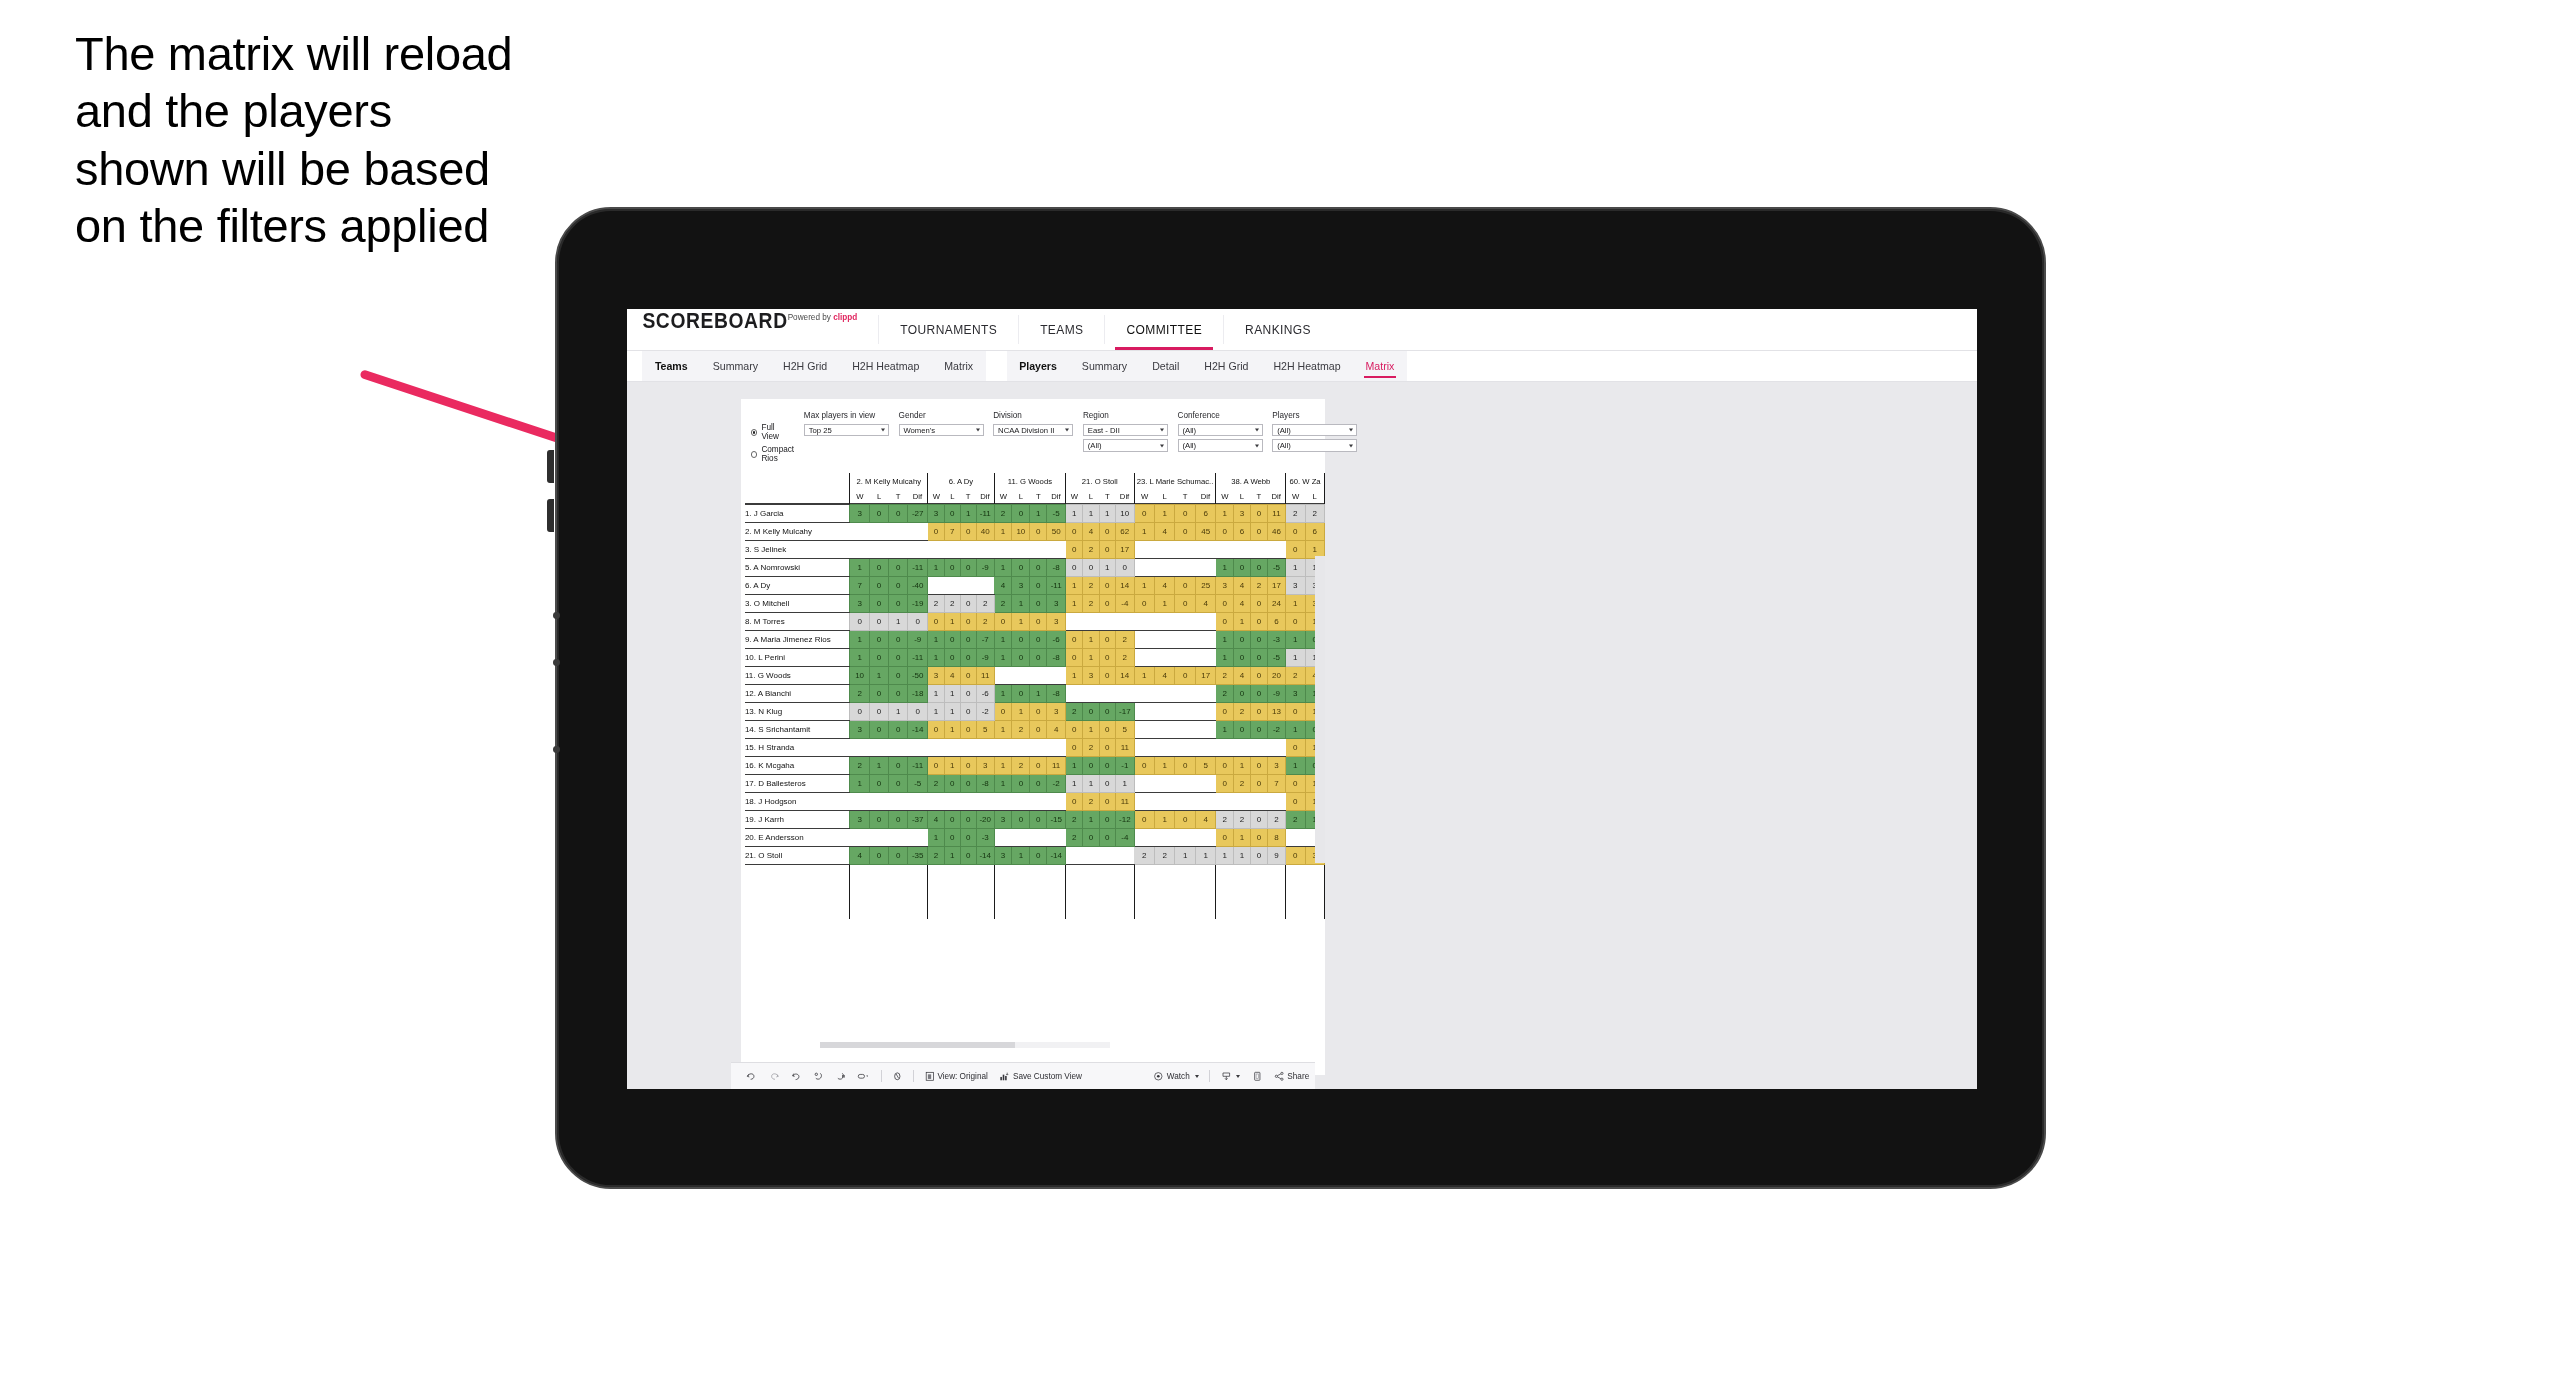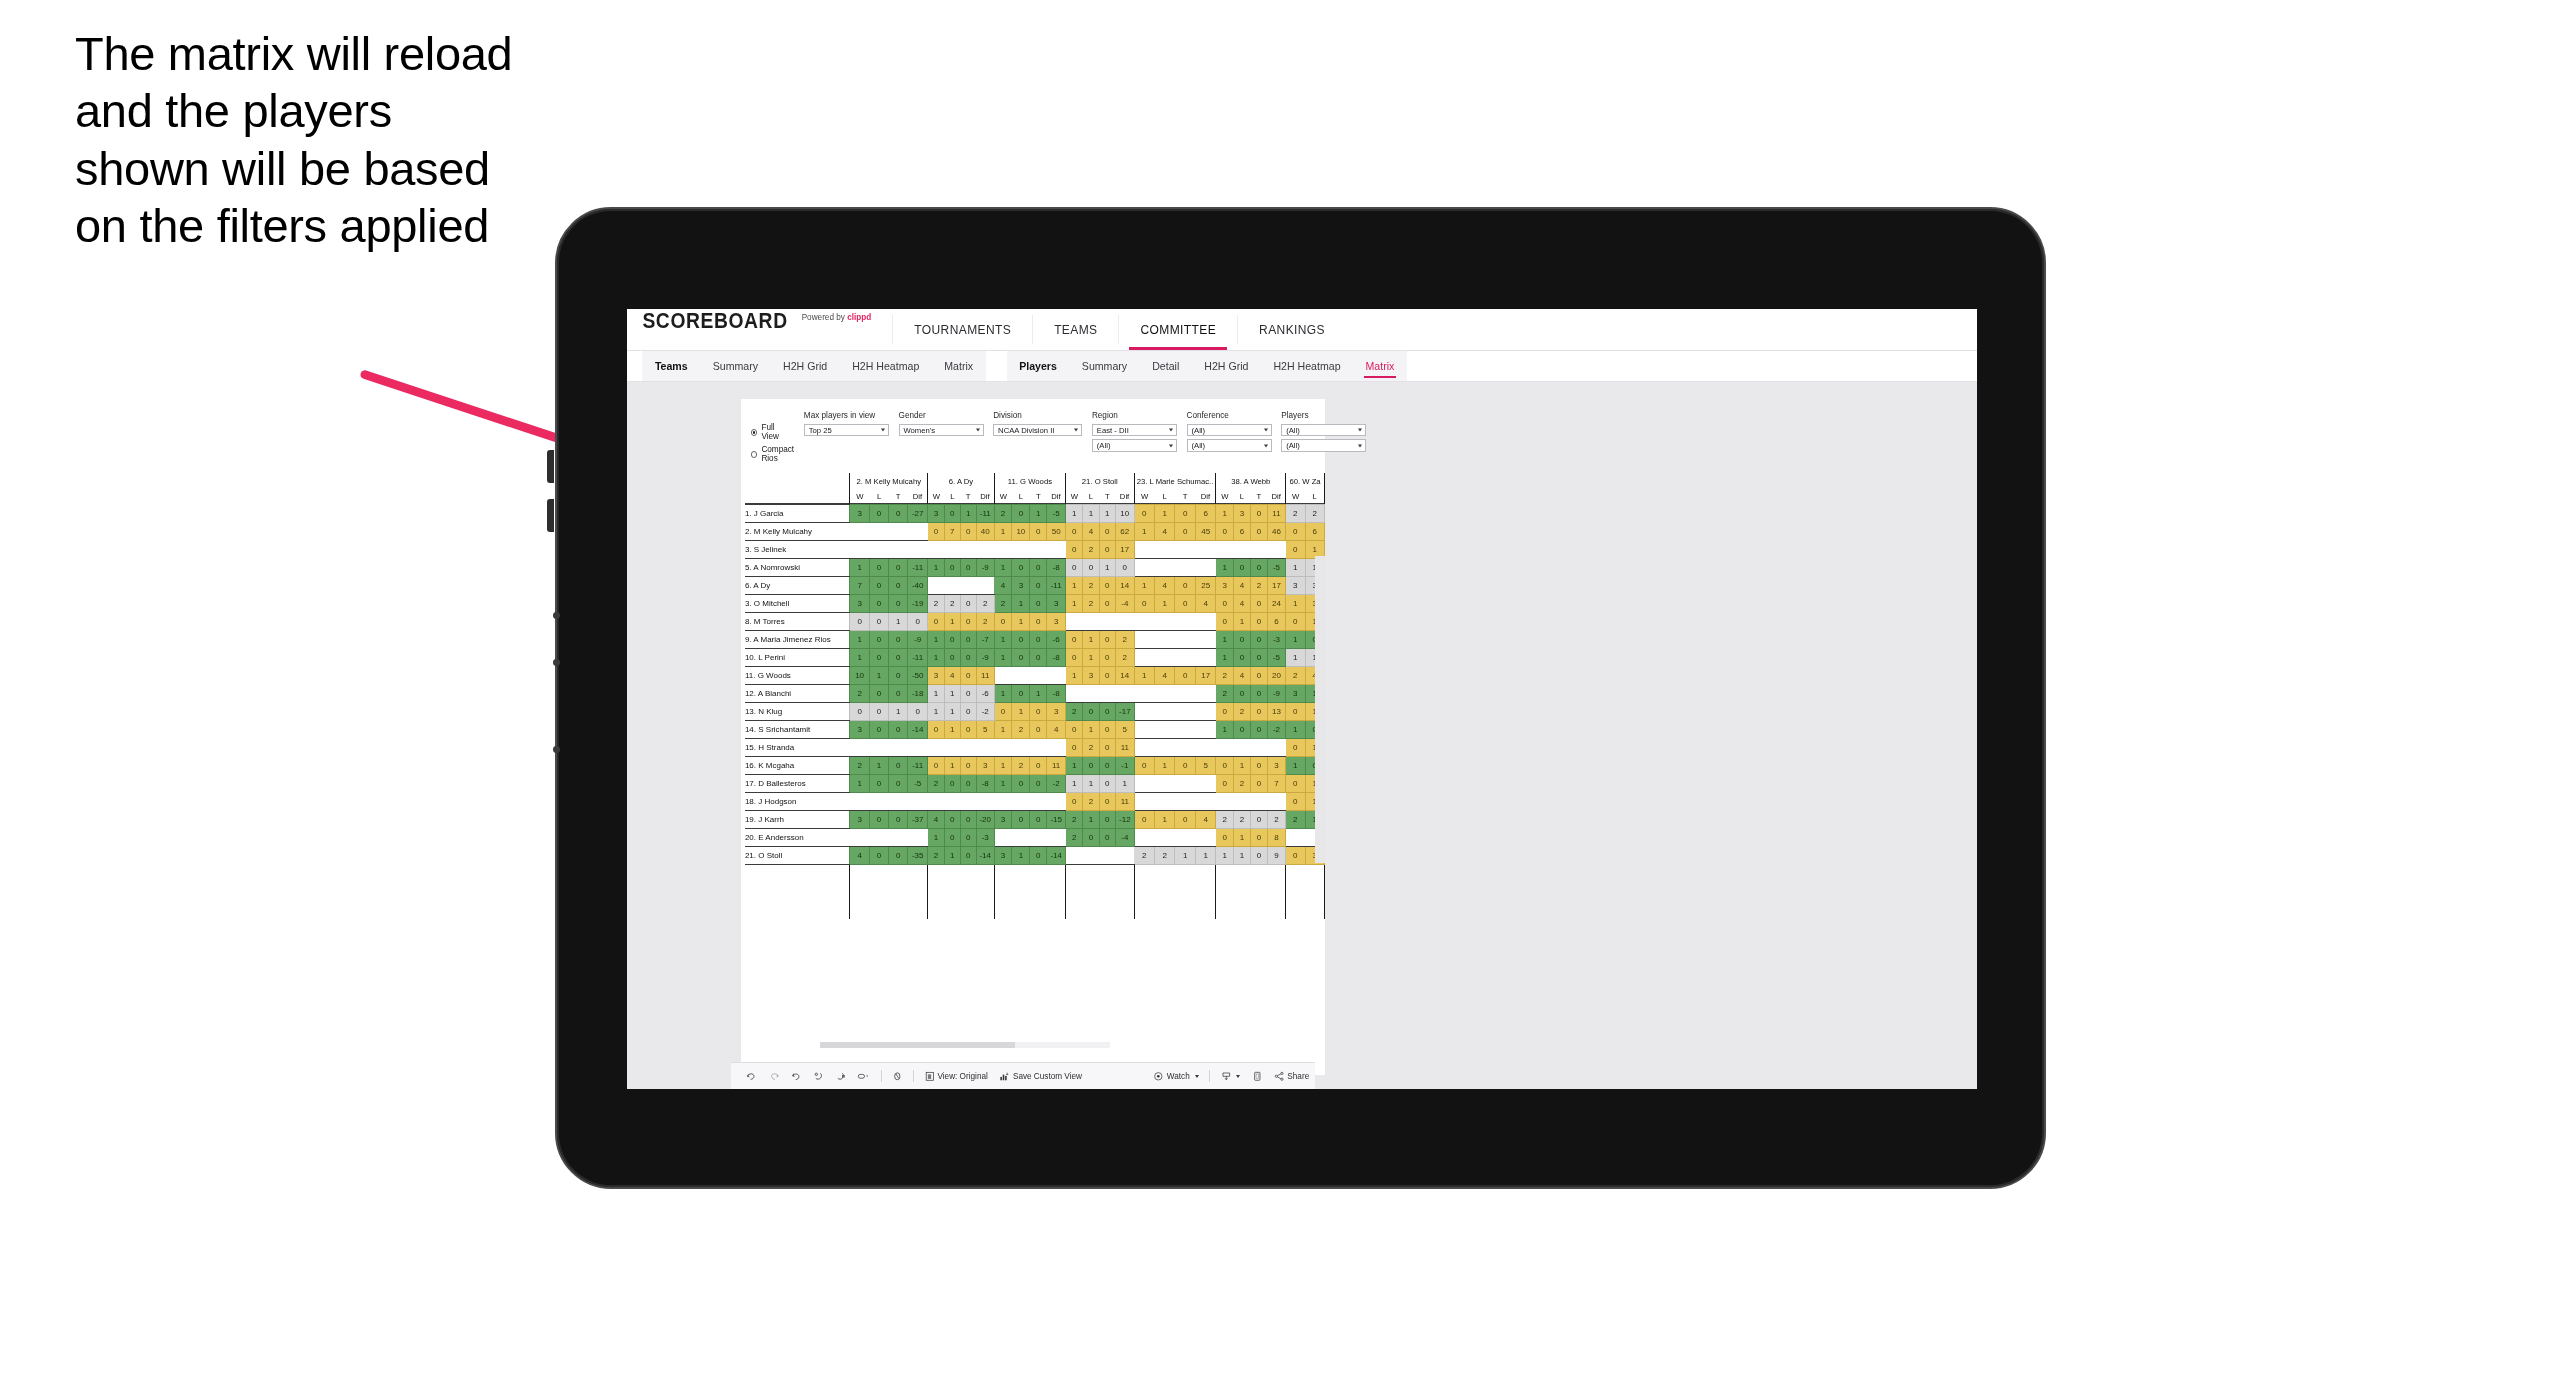--- a/index.html
+++ b/index.html
@@ -61,21 +61,21 @@
     background: #ffffff;
     border-bottom: 1px solid #e2e2e6;
     padding-left: 15.4px;
   }
   .brand { display:flex; flex-direction:row; justify-content:center; padding-right: 21px; }
   .brand-name {
     font-size: 19.3px; font-weight: 700; letter-spacing: 0.6px; color:#1d1d1f;
     font-family: "Liberation Sans", sans-serif;
     transform: scaleY(1.12); transform-origin: left top;
   }
-  .brand-sub { font-size: 8.2px; color:#4a4a4a; margin-top: 3.9px; margin-left: 14px; }
+  .brand-sub { font-size: 8.2px; color:#4a4a4a; margin-top: 3.9px; }
   .brand-sub .clippd { color:#e0245e; font-weight:700; }
   .topnav-sep { width: 1px; background: #ececf0; margin: 5.8px 0; }
   .topnav-item {
     display:flex; align-items:center; padding: 0 21px;
     font-size: 12px; letter-spacing: 0.4px; color:#2b2b30;
     position: relative; cursor: pointer;
   }
   .topnav-item.active { color:#111; }
   .topnav-item.active::after {
     content:""; position:absolute; left:9.7px; right:9.7px; bottom:0; height:2.9px;
@@ -126,21 +126,21 @@
   }
   .fgroup { display:flex; flex-direction:column; gap:2.9px; }
   .flabel { font-size:8.2px; color:#2a2a2e; margin-bottom:1px; }
   .fsel {
     position:relative; width:85px; height:12.5px;
     border:1px solid #b9b9bf; background:#fff;
     font-size:7.7px; color:#18181b;
     display:flex; align-items:center; padding-left:3.9px;
     white-space:nowrap; overflow:hidden;
   }
-  .fsel.wide { width: 89px; }
+  .fsel.wide { width: 80px; }
   .caret {
     position:absolute; right:2.9px; top:50%; transform:translateY(-50%);
     width:0;height:0;border-left:2.9px solid transparent;border-right:2.9px solid transparent;
     border-top:3.3px solid #3a3a3e;
   }
 
   
   .matrix-wrap { position:relative; padding: 1.9px 0 0 3.9px; }
   table.matrix { border-collapse: collapse; table-layout: fixed; }
   table.matrix td, table.matrix th { padding:0; }

